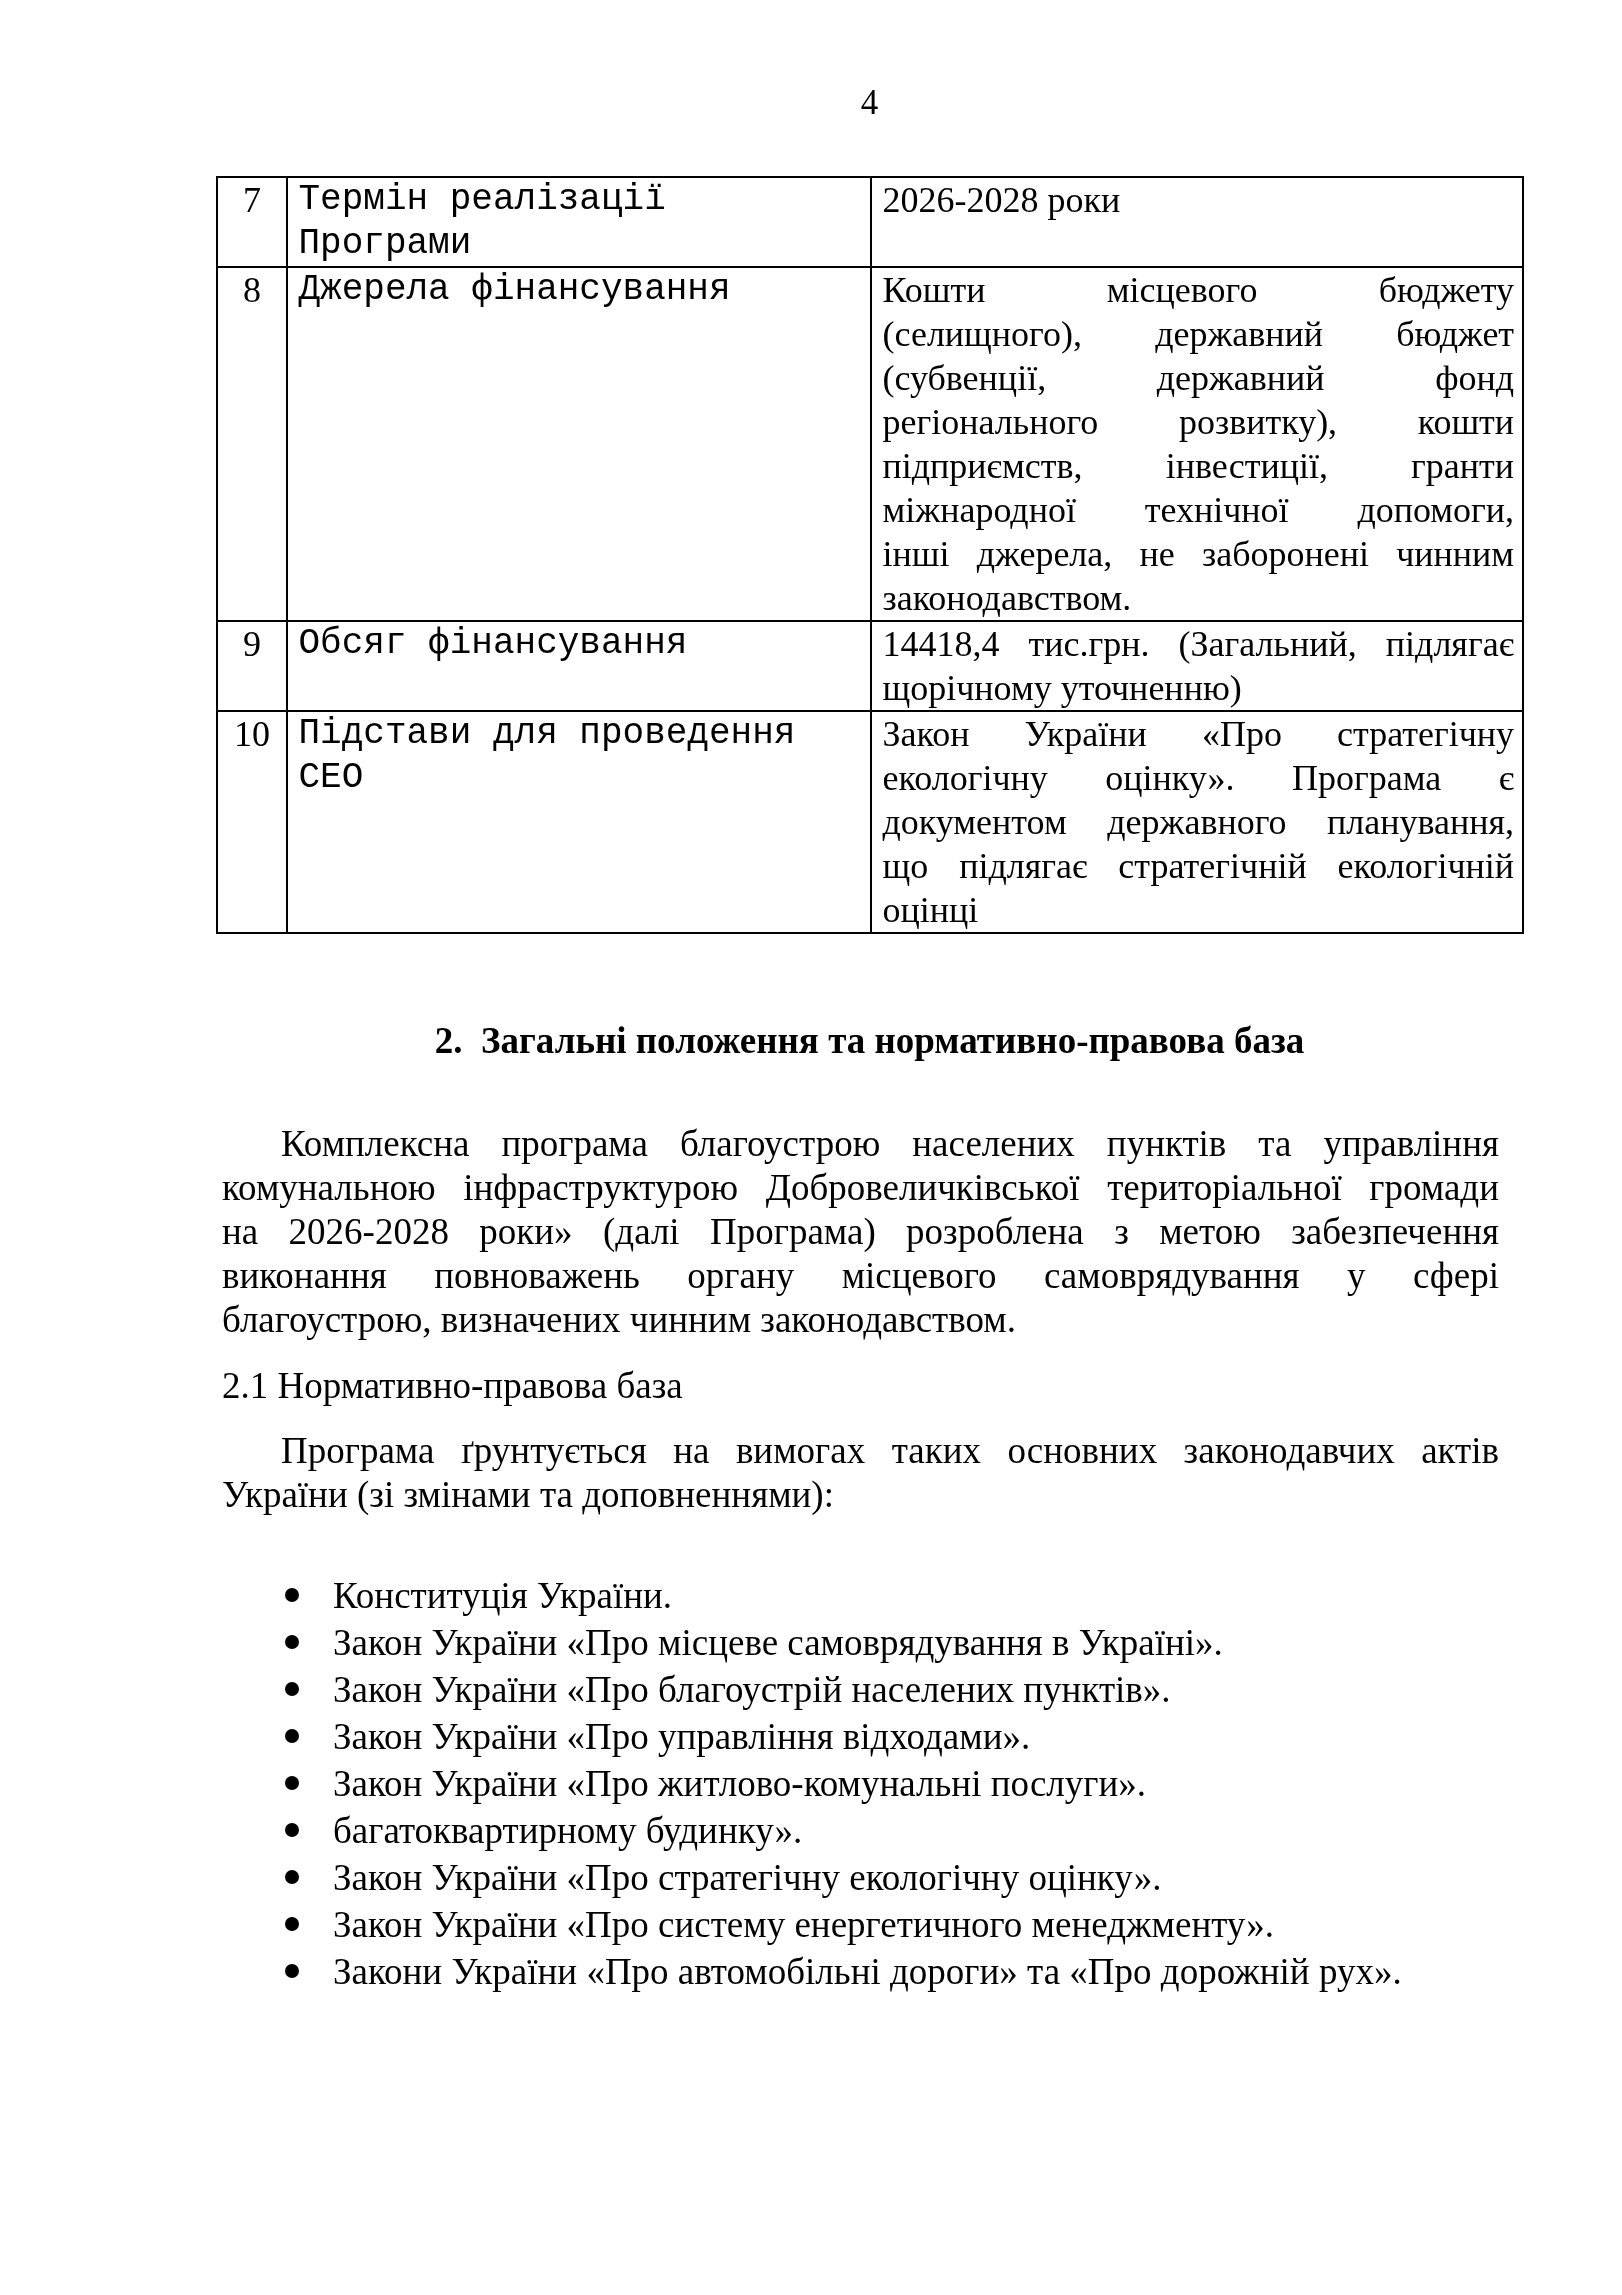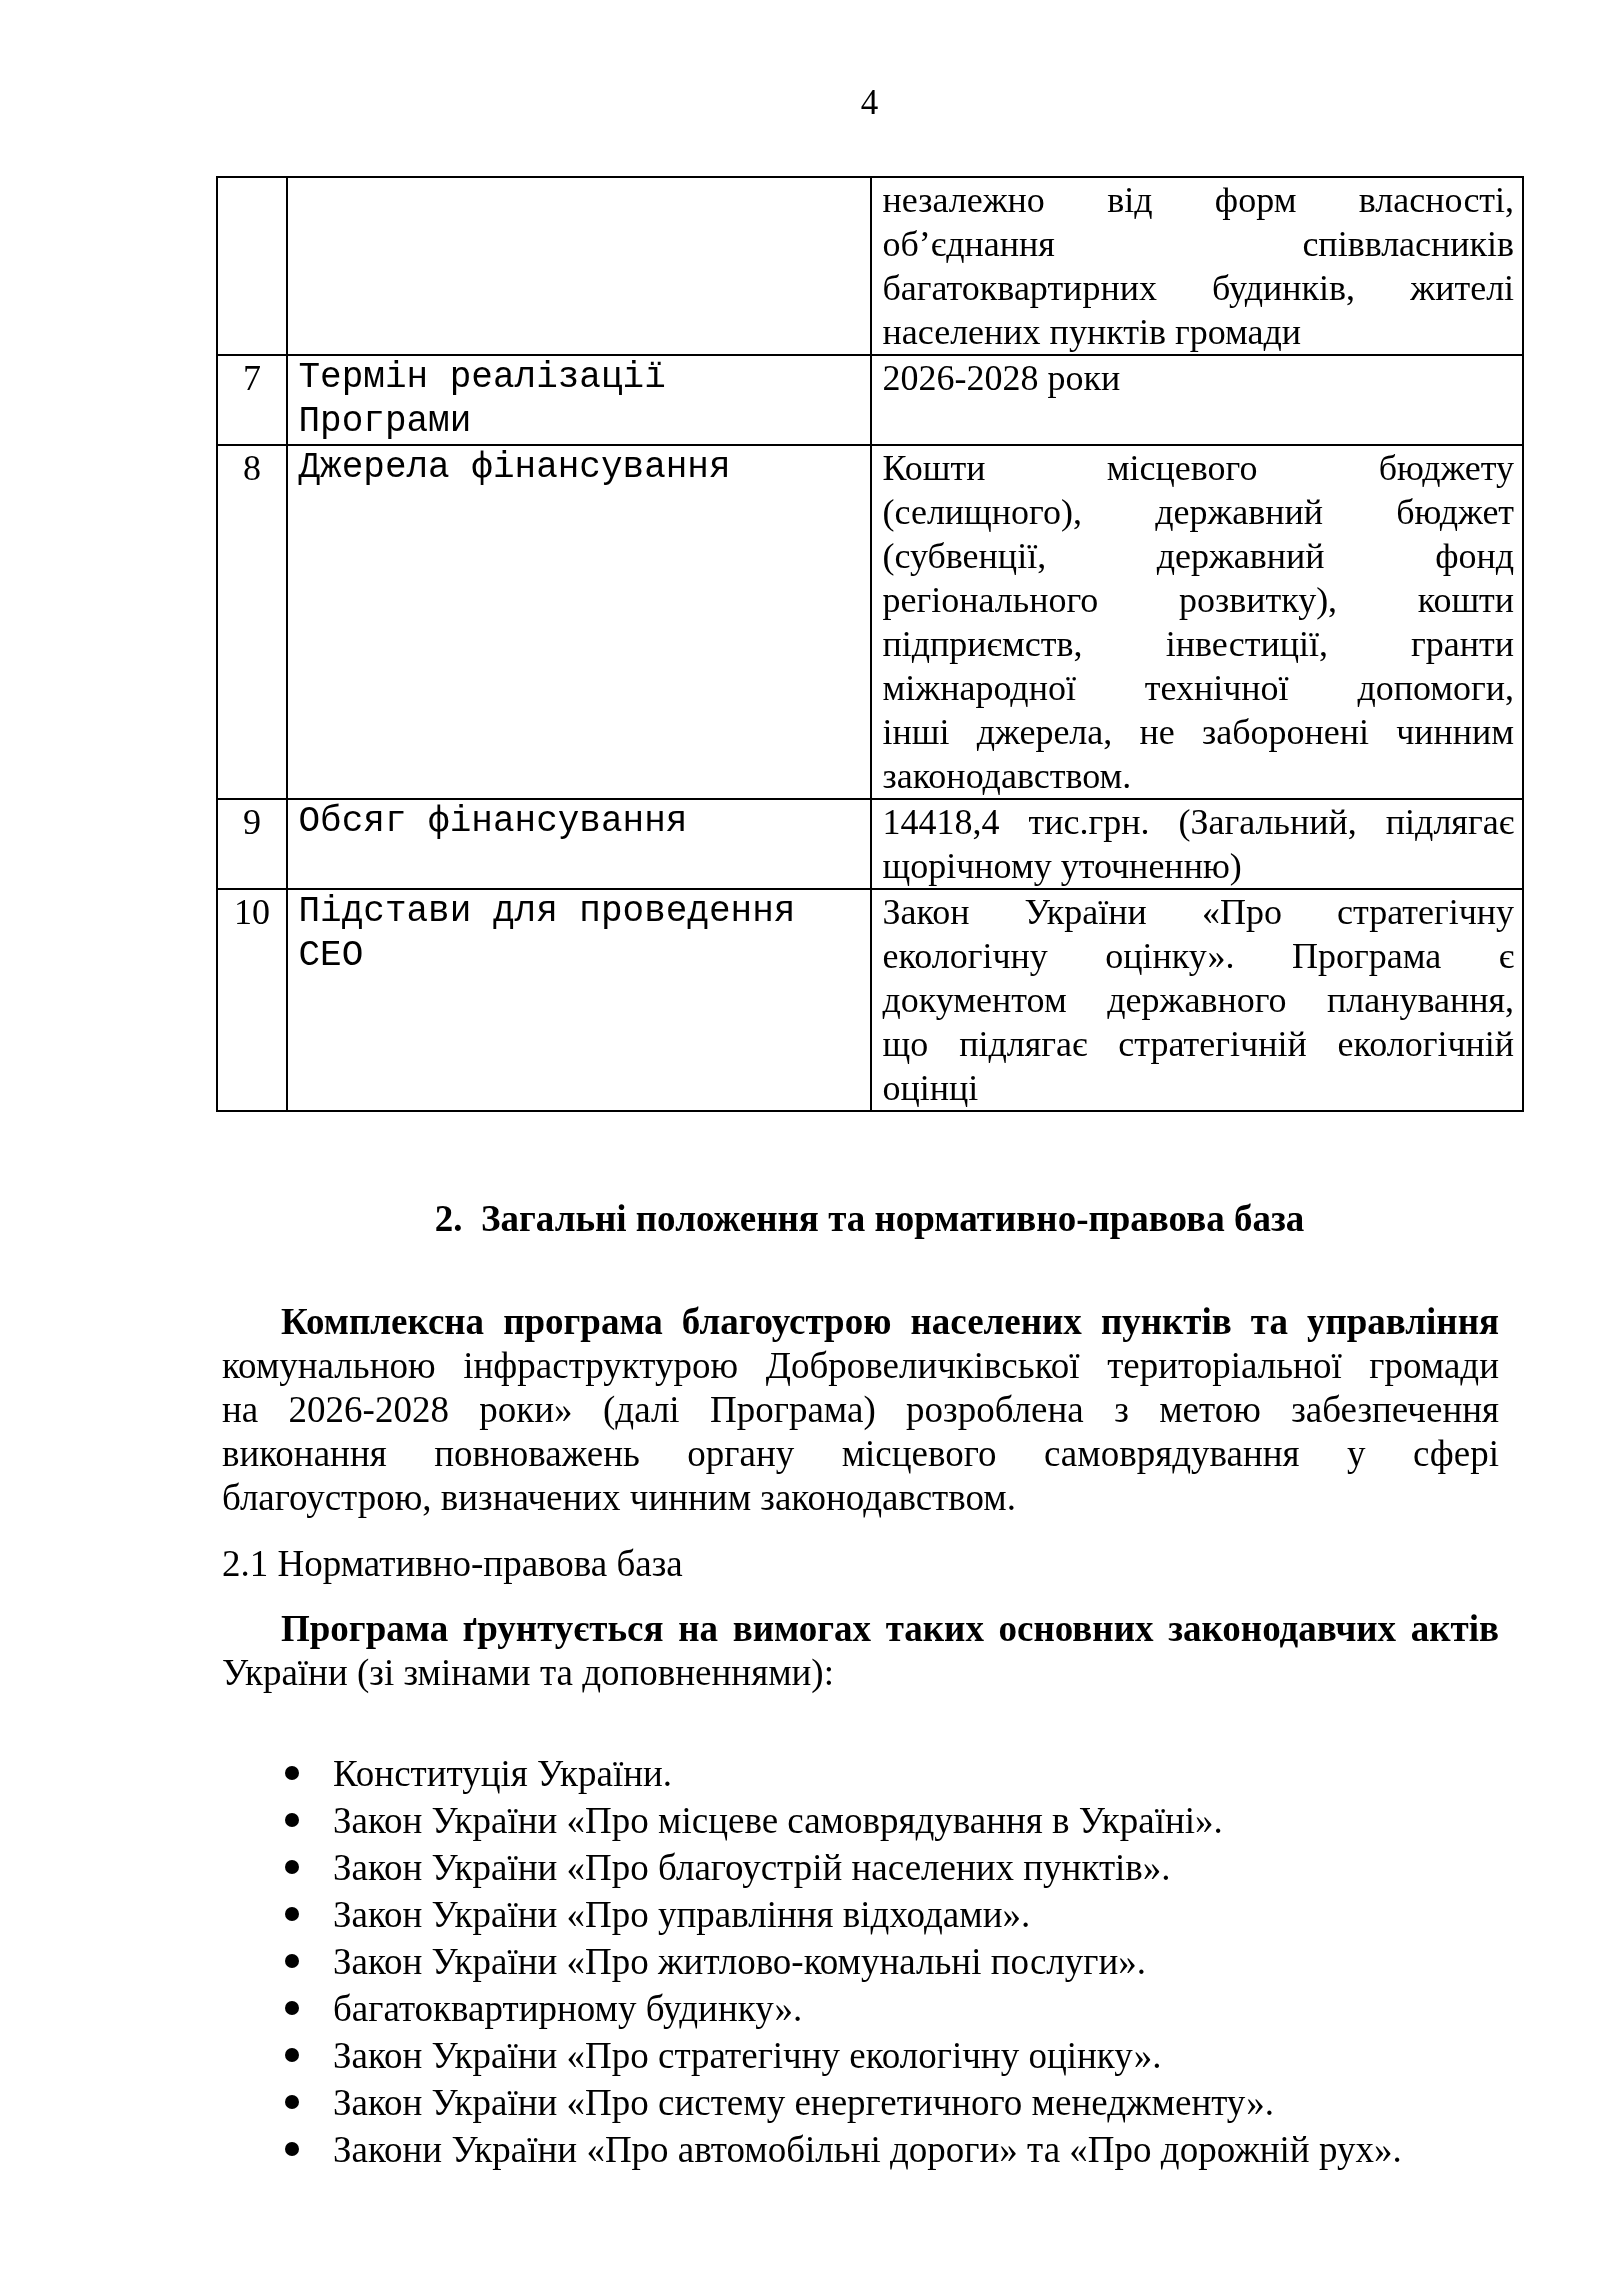--- a/index.html
+++ b/index.html
@@ -42,21 +42,21 @@
     font-weight: 700;
     text-align: center;
     line-height: 46px;
     white-space: pre-wrap;
   }
   .body-par {
     margin: 58px 124px 0 222px;
     font-size: 37px;
     line-height: 44px;
   }
-  .fl-indent { text-indent: 59px; font-weight: bold; }
+  .fl-indent { text-indent: 59px; }
   .h3 {
     margin: 21px 124px 0 222px;
     font-size: 37px;
     font-weight: 400;
     line-height: 46px;
   }
   .intro {
     margin: 19.6px 124px 0 222px;
     font-size: 37px;
     line-height: 44px;
@@ -82,30 +82,20 @@
 
 <div class="page-num-row">4</div>
 
 <table class="program-table">
   <colgroup>
     <col style="width:70px">
     <col style="width:584px">
     <col style="width:652px">
   </colgroup>
   <tbody>
-    <tr style="height:175px">
-      <td class="c-num"></td>
-      <td class="c-label"></td>
-      <td class="c-value">
-        <div class="jl">незалежно від форм власності,</div>
-        <div class="jl">об’єднання співвласників</div>
-        <div class="jl">багатоквартирних будинків, жителі</div>
-        <div class="jl last">населених пунктів громади</div>
-      </td>
-    </tr>
     <tr style="height:47px">
       <td class="c-num">7</td>
       <td class="c-label">Термін реалізації   Програми</td>
       <td class="c-value">
         <div class="jl last">2026-2028 роки</div>
       </td>
     </tr>
     <tr style="height:351px">
       <td class="c-num">8</td>
       <td class="c-label">Джерела фінансування</td>

